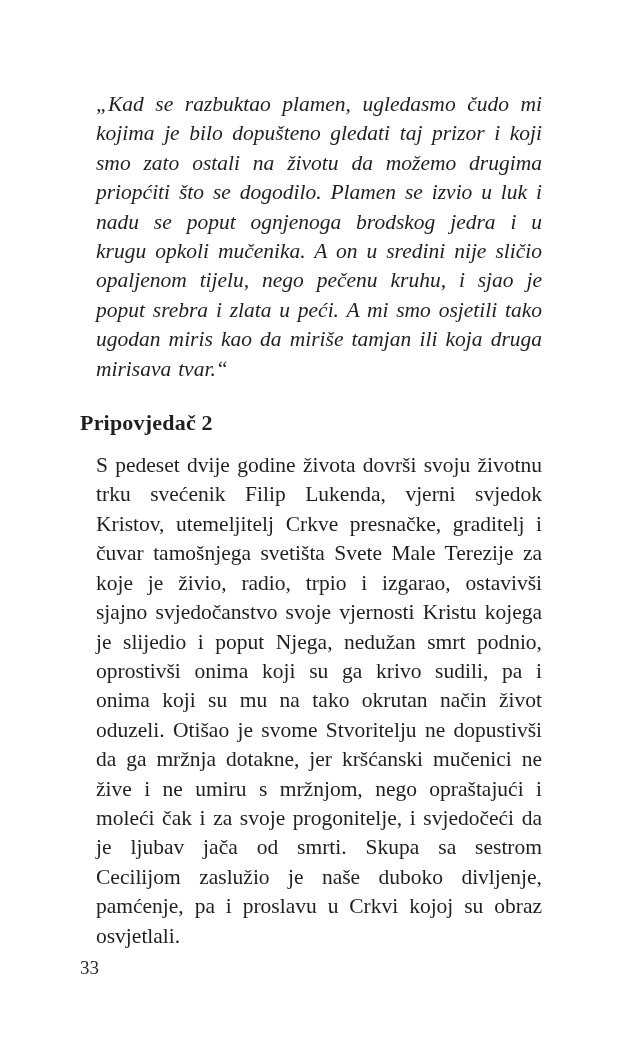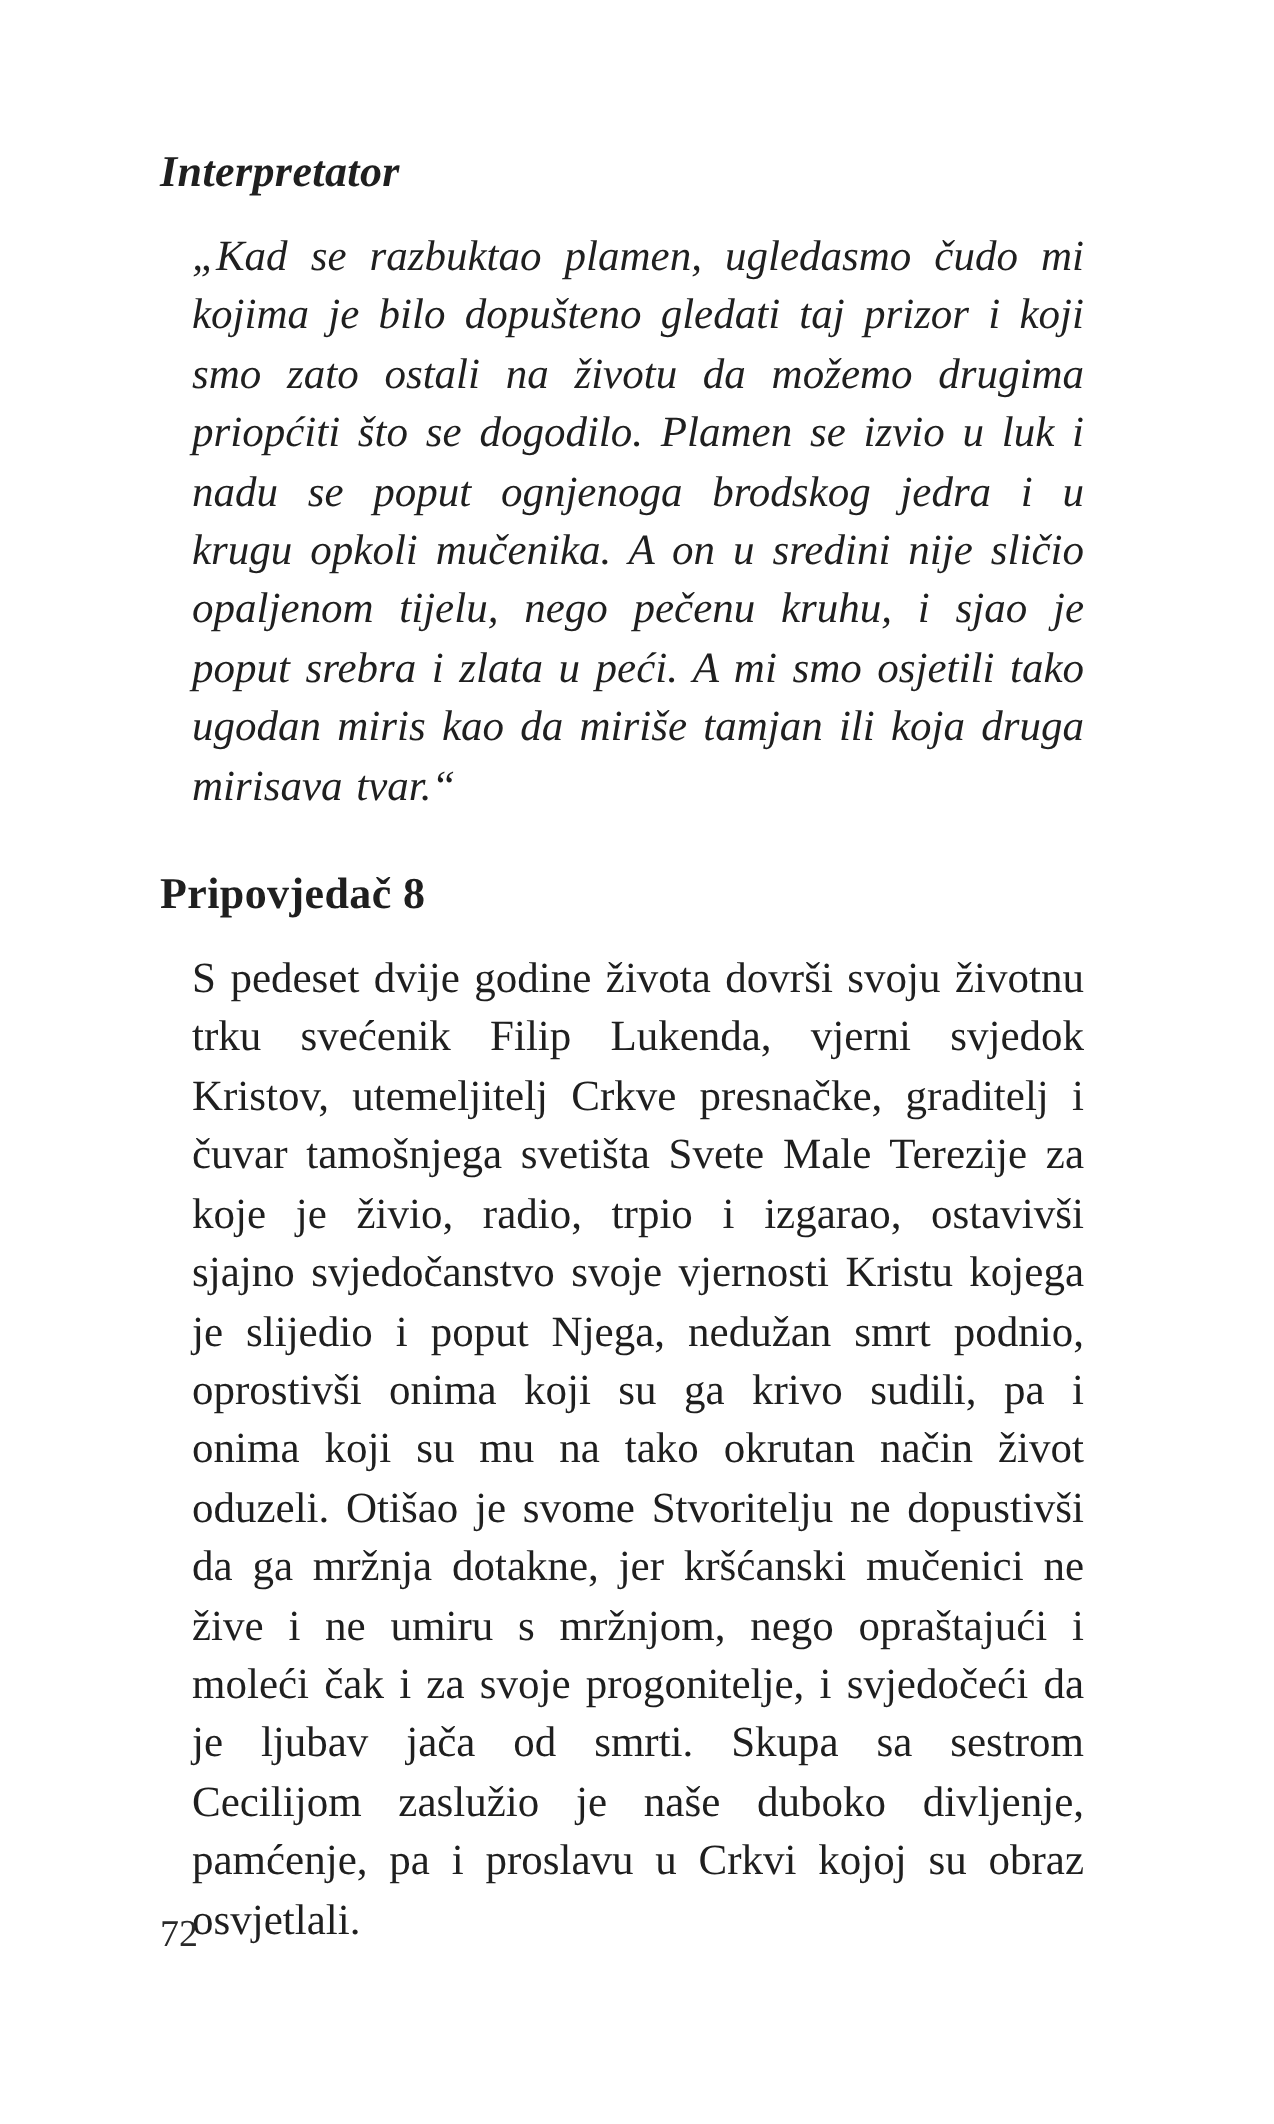--- a/index.html
+++ b/index.html
@@ -52,26 +52,25 @@
     line-height: 22px;
     color: #2a2a2a;
   }
 </style>
 </head>
 <body>
 
 <main class="page">
 
   <section class="section">
-    <h2 class="section-heading italic">Interpretator</h2>
     <p class="body-paragraph quote-paragraph">„Kad se razbuktao plamen, ugledasmo čudo mi kojima je bilo dopušteno gledati taj prizor i koji smo zato ostali na životu da možemo drugima priopćiti što se dogodilo. Plamen se izvio u luk i nadu se poput ognjenoga brodskog jedra i u krugu opkoli mučenika. A on u sredini nije sličio opaljenom tijelu, nego pečenu kruhu, i sjao je poput srebra i zlata u peći. A mi smo osjetili tako ugodan miris kao da miriše tamjan ili koja druga mirisava tvar.“</p>
   </section>
 
   <section class="section">
-    <h2 class="section-heading">Pripovjedač 8</h2>
+    <h2 class="section-heading">Pripovjedač 2</h2>
     <p class="body-paragraph">S pedeset dvije godine života dovrši svoju životnu trku svećenik Filip Lukenda, vjerni svjedok Kristov, utemeljitelj Crkve presnačke, graditelj i čuvar tamošnjega svetišta Svete Male Terezije za koje je živio, radio, trpio i izgarao, ostavivši sjajno svjedočanstvo svoje vjernosti Kristu kojega je slijedio i poput Njega, nedužan smrt podnio, oprostivši onima koji su ga krivo sudili, pa i onima koji su mu na tako okrutan način život oduzeli. Otišao je svome Stvoritelju ne dopustivši da ga mržnja dotakne, jer kršćanski mučenici ne žive i ne umiru s mržnjom, nego opraštajući i moleći čak i za svoje progonitelje, i svjedočeći da je ljubav jača od smrti. Skupa sa sestrom Cecilijom zaslužio je naše duboko divljenje, pamćenje, pa i proslavu u Crkvi kojoj su obraz osvjetlali.</p>
   </section>
 
 </main>
 
 <footer>
-  <span class="page-number">72</span>
+  <span class="page-number">33</span>
 </footer>
 
 </body></html>

